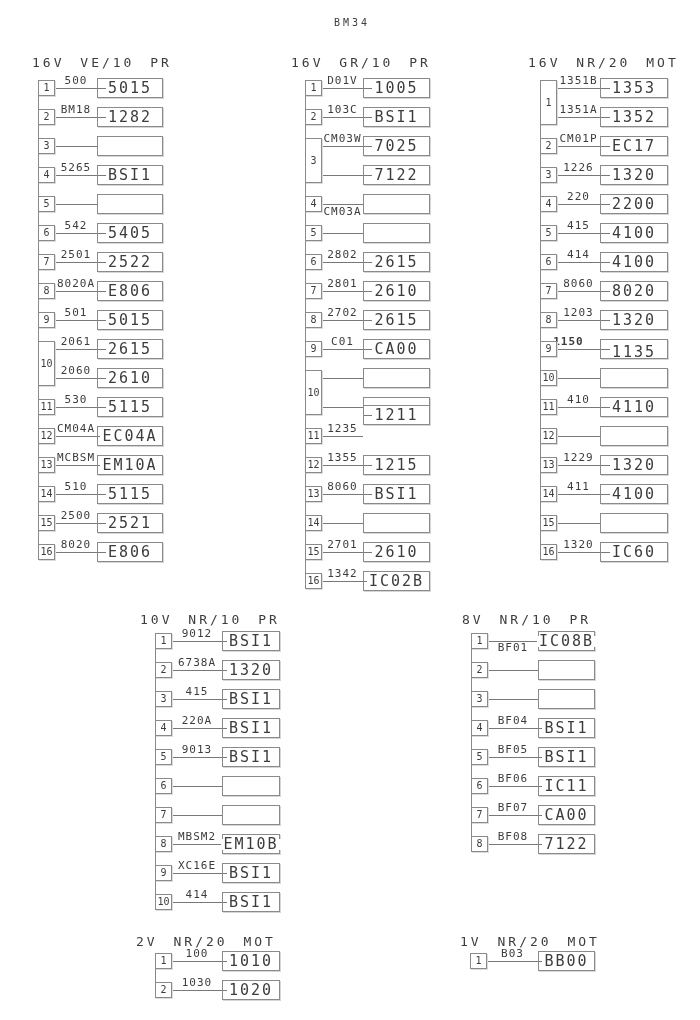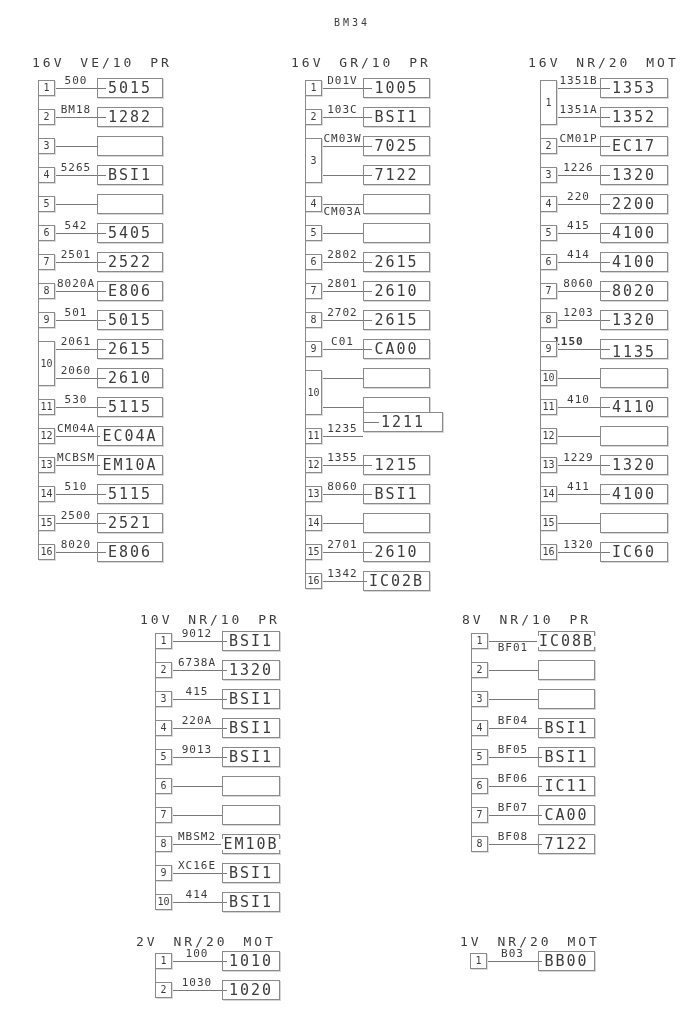--- a/index.html
+++ b/index.html
@@ -338,21 +338,21 @@
         </div>
         <div class="wire" style="top: 305px; left: 17px; width: 41px;"></div>
         <div class="destbox" style="top: 295px; left: 58px; width: 67px;"></div>
         <div class="wire" style="top: 334px; left: 17px; width: 41px;"></div>
         <div class="destbox" style="top: 324px; left: 58px; width: 67px;"></div>
         <div class="pinbox" style="top: 355px; height: 16px;">
           <span>11</span>
         </div>
         <div class="wire" style="top: 363px; left: 17px; width: 41px;"></div>
         <div class="wlabel" style="top: 350px; left: 17px; width: 41px;">1235</div>
-        <div class="destbox" style="top: 339px; left: 58px; width: 80px;">
+        <div class="destbox" style="top: 332px; left: 58px; width: 67px;">
           <div class="lead"></div>
           <span class="dlabel">1211</span>
         </div>
         <div class="pinbox" style="top: 384px; height: 16px;">
           <span>12</span>
         </div>
         <div class="wire" style="top: 392px; left: 17px; width: 41px;"></div>
         <div class="wlabel" style="top: 379px; left: 17px; width: 41px;">1355</div>
         <div class="destbox" style="top: 382px; left: 58px; width: 67px;">
           <div class="lead"></div>

